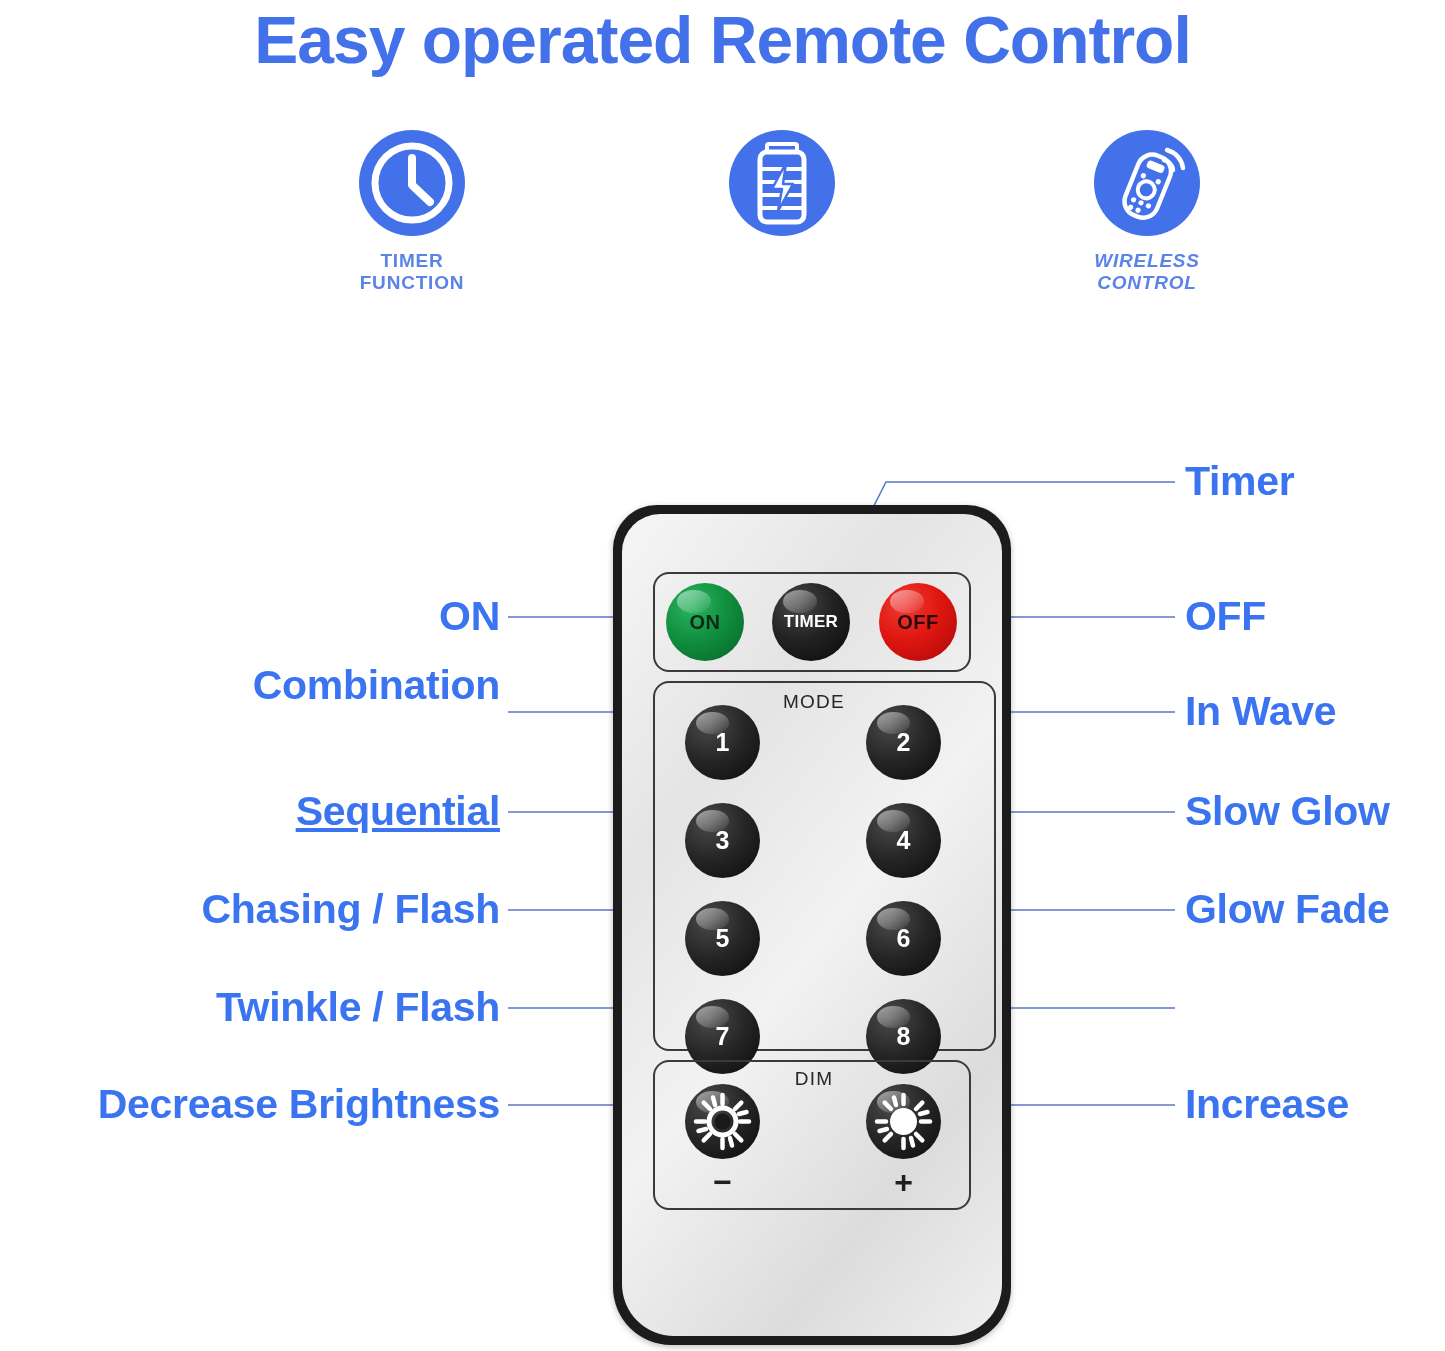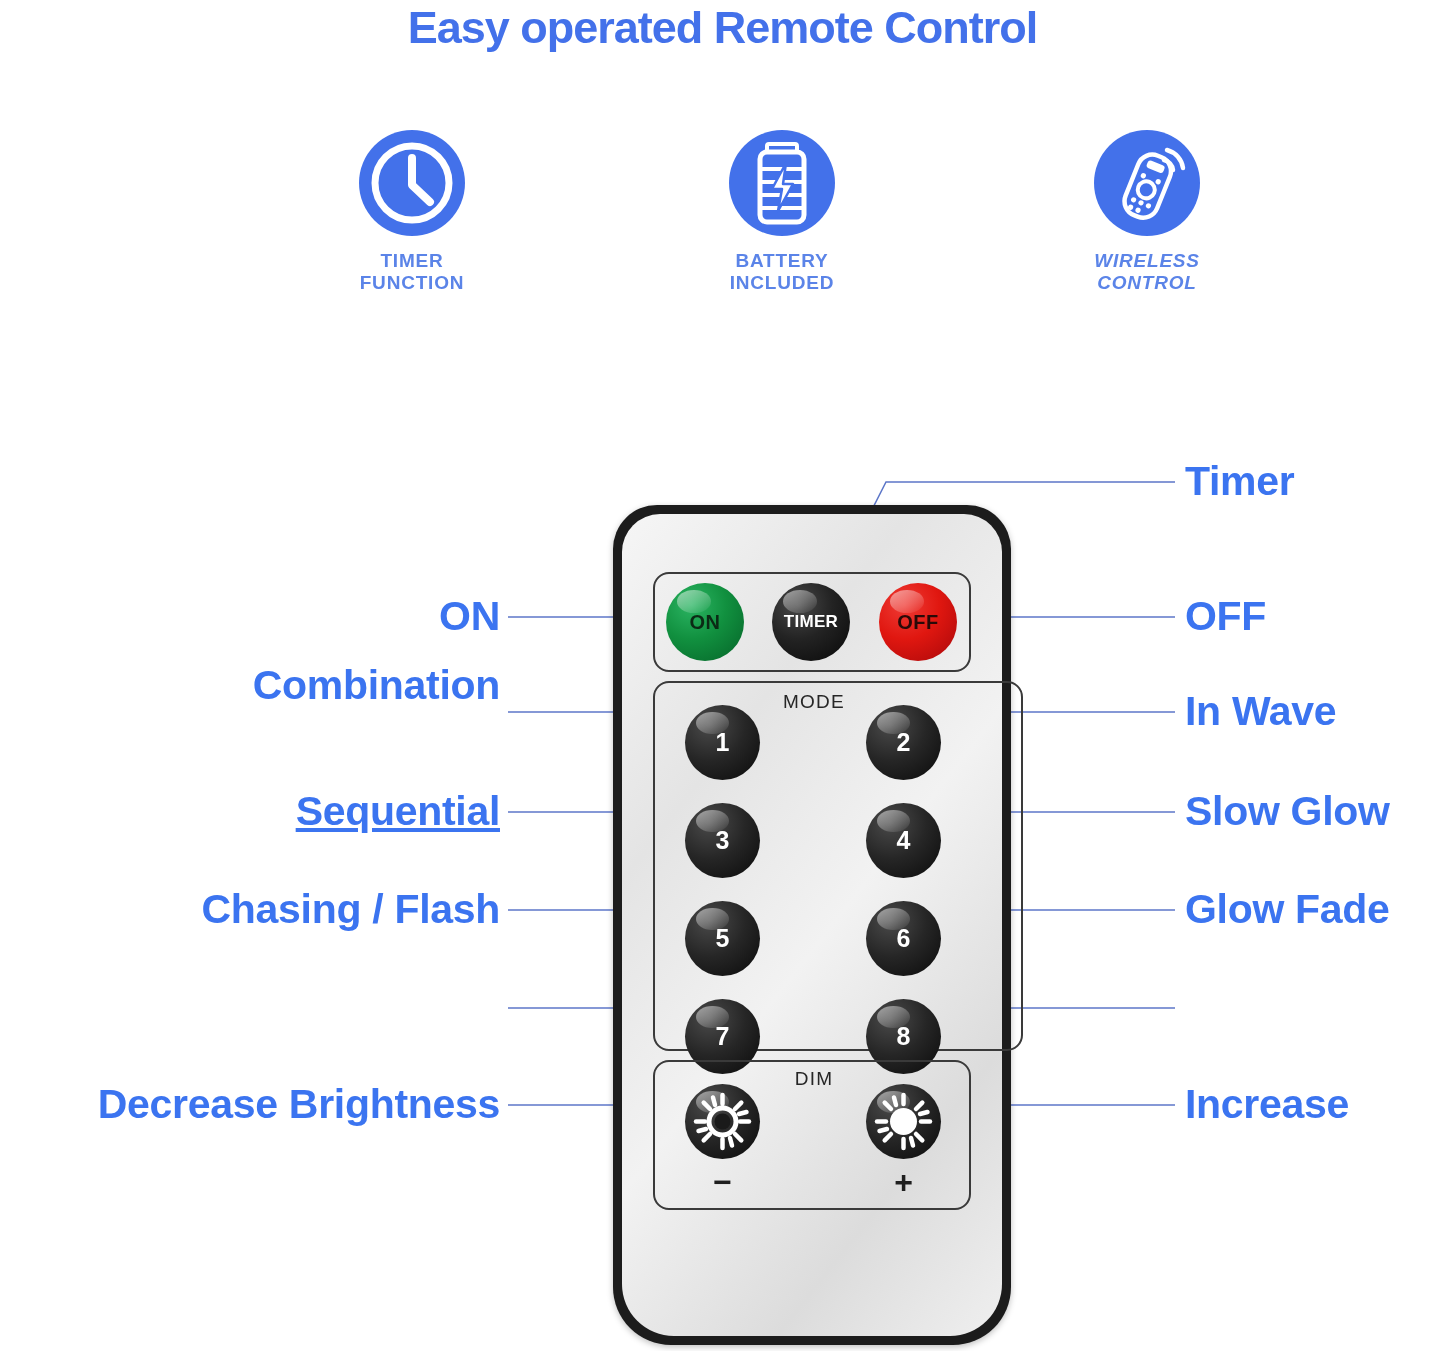--- a/index.html
+++ b/index.html
@@ -10,21 +10,21 @@
     font-family: "Liberation Sans", sans-serif;
     overflow: hidden;
   }
   #root { position: relative; width: 1445px; height: 1351px; background:#fff; }
 
   
   .title {
     position: absolute;
     top: 2px; left: 0; width: 1445px;
     text-align: center;
-    font-size: 45px;
+    font-size: 66px;
     font-weight: 700;
     letter-spacing: -1px;
     color: #4371ea;
     white-space: nowrap;
   }
 
   
   .features { position: absolute; top: 130px; left: 0; width: 1445px; height: 190px; }
   .feature { position: absolute; width: 260px; text-align: center; }
   .feature .disc {
@@ -60,21 +60,21 @@
     border-radius: 38px 38px 52px 52px;
     background:
       linear-gradient(128deg,#f6f6f6 0%,#e4e4e4 28%,#f2f2f2 52%,#dcdcdc 78%,#efefef 100%);
   }
   .panel {
     position: absolute;
     border: 2px solid #3a3a3a;
     border-radius: 16px;
   }
   .panel-power { left: 31px; top: 58px;  width: 318px; height: 100px; }
-  .panel-mode  { left: 31px; top: 167px; width: 370px; height: 370px; }
+  .panel-mode  { left: 31px; top: 167px; width: 343px; height: 370px; }
   .panel-dim   { left: 31px; top: 546px; width: 318px; height: 150px; }
 
   .section-label {
     position: absolute;
     left: 0; width: 318px;
     text-align: center;
     font-size: 19px;
     letter-spacing: 1.3px;
     color: #262626;
     font-weight: 400;
@@ -168,24 +168,20 @@
       <div class="disc">
         <svg viewBox="0 0 106 106" width="106" height="106">
           <rect x="38" y="14" width="30" height="8" rx="2" fill="none" stroke="#fff" stroke-width="4"></rect>
           <rect x="31" y="22" width="44" height="70" rx="7" fill="none" stroke="#fff" stroke-width="5"></rect>
           <line x1="33" y1="39" x2="73" y2="39" stroke="#fff" stroke-width="4"></line>
           <line x1="33" y1="52" x2="73" y2="52" stroke="#fff" stroke-width="4"></line>
           <line x1="33" y1="65" x2="73" y2="65" stroke="#fff" stroke-width="4"></line>
           <line x1="33" y1="78" x2="73" y2="78" stroke="#fff" stroke-width="4"></line>
           <path d="M57 33 L43 59 L53 59 L49 81 L64 54 L54 54 Z" fill="#fff" stroke="#4371ea" stroke-width="2.5" stroke-linejoin="round"></path>
         </svg>
-      </div>
-      <div class="cap">
-        <div>BATTERY</div>
-        <div>INCLUDED</div>
       </div>
     </div>
 
     <div class="feature" style="left:1017px; top:0;font-style:italic;">
       <div class="disc">
         <svg viewBox="0 0 106 106" width="106" height="106">
           <g transform="rotate(22 53 58)">
             <rect x="36" y="24" width="34" height="64" rx="15" fill="none" stroke="#fff" stroke-width="4.5"></rect>
             <rect x="44" y="31" width="18" height="8" rx="3" fill="#fff"></rect>
             <circle cx="45" cy="48" r="2.6" fill="#fff"></circle>
@@ -298,20 +294,21 @@
         <div class="pm" style="left:211px; top:104px;">+</div>
       </div>
 
     </div>
   </div>
 
   <div class="callout left" style="left:0;  top:596px;  width:500px;">ON</div>
   <div class="callout left" style="left:0;  top:665px;  width:500px;">Combination</div>
   <div class="callout left" style="left:0;  top:791px;  width:500px;text-decoration:underline;">Sequential</div>
   <div class="callout left" style="left:0;  top:889px;  width:500px;">Chasing / Flash</div>
+  <div class="callout left" style="left:0;  top:987px;  width:500px;">Twinkle / Flash</div>
   <div class="callout left" style="left:0;  top:1084px; width:500px;">Decrease Brightness</div>
 
   <div class="callout right" style="left:1185px; top:461px;">Timer</div>
   <div class="callout right" style="left:1185px; top:596px;">OFF</div>
   <div class="callout right" style="left:1185px; top:691px;text-align:center;">In Wave</div>
   <div class="callout right" style="left:1185px; top:791px;">Slow Glow</div>
   <div class="callout right" style="left:1185px; top:889px;">Glow Fade</div>
   <div class="callout right" style="left:1185px; top:1084px;">Increase</div>
 
 </div>

